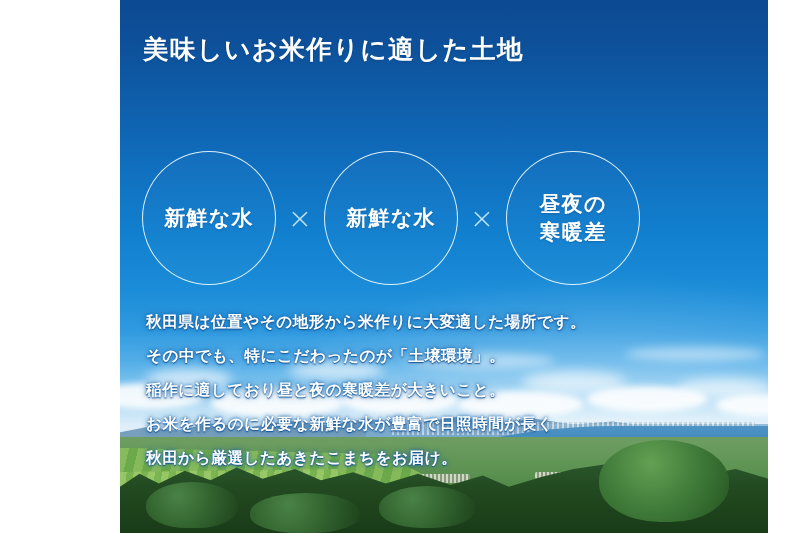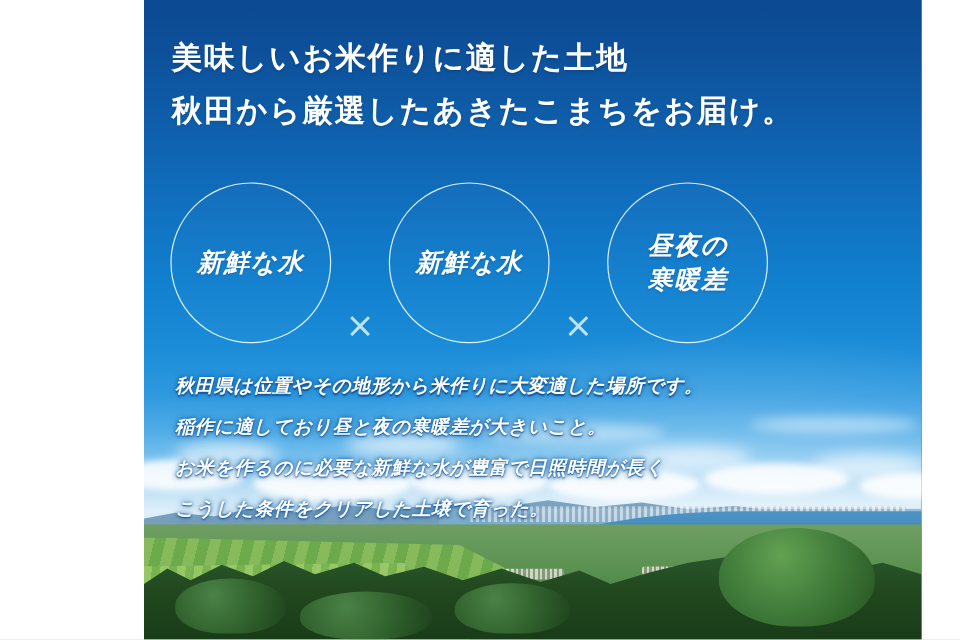--- a/index.html
+++ b/index.html
@@ -199,22 +199,21 @@
     white-space:nowrap;
     text-shadow:0 1px 2px rgba(10,50,100,.30);
   }
 
   
   .circles {
     position:absolute;
     left:22px; top:150px;
     width:516px; height:136px;
     display:flex;
-    align-items:flex-end;
-    font-style:italic;
+    align-items:center;
   }
   .circle {
     width:134px; height:134px;
     flex:0 0 134px;
     border:1.6px solid rgba(235,250,255,.92);
     border-radius:50%;
     display:flex;
     align-items:center;
     justify-content:center;
     text-align:center;
@@ -238,21 +237,20 @@
     font-weight:300;
     line-height:1;
     user-select:none;
   }
 
   
   .body-copy {
     position:absolute;
     left:26px; top:306px;
     width:512px;
-    font-style:italic;
   }
   .body-copy .bline {
     color:#ffffff;
     font-size:15.6px;
     font-weight:bold;
     letter-spacing:.035em;
     line-height:2.18;
     white-space:nowrap;
     text-shadow:
       0 0 3px rgba(20,95,165,.95),
@@ -309,21 +307,20 @@
     <div class="foreground"></div>
     <div class="bush" style="left:4%;  bottom:1%;  width:92px;  height:46px;"></div>
     <div class="bush" style="left:20%; bottom:0;   width:110px; height:40px;"></div>
     <div class="bush" style="left:40%; bottom:1%;  width:96px;  height:42px;"></div>
     <div class="tree-right"></div>
 
     <div class="content">
 
       <div class="headline">
         <div class="line">美味しいお米作りに適した土地</div>
-        <div class="line">秋田から厳選したあきたこまちをお届け。</div>
       </div>
 
       <div class="circles">
 
         <div class="circle">
           <div class="label">新鮮な水</div>
         </div>
 
         <div class="times">×</div>
 
@@ -337,20 +334,21 @@
           <div class="label">
             <div>昼夜の</div>
             <div>寒暖差</div>
           </div>
         </div>
 
       </div>
 
       <div class="body-copy">
         <div class="bline">秋田県は位置やその地形から米作りに大変適した場所です。</div>
+        <div class="bline">その中でも、特にこだわったのが「土壌環境」。</div>
         <div class="bline">稲作に適しており昼と夜の寒暖差が大きいこと。</div>
         <div class="bline">お米を作るのに必要な新鮮な水が豊富で日照時間が長く</div>
-        <div class="bline">こうした条件をクリアした土壌で育った。</div>
+        <div class="bline">秋田から厳選したあきたこまちをお届け。</div>
       </div>
 
     </div>
   </div>
 </div>
 
 </body></html>

